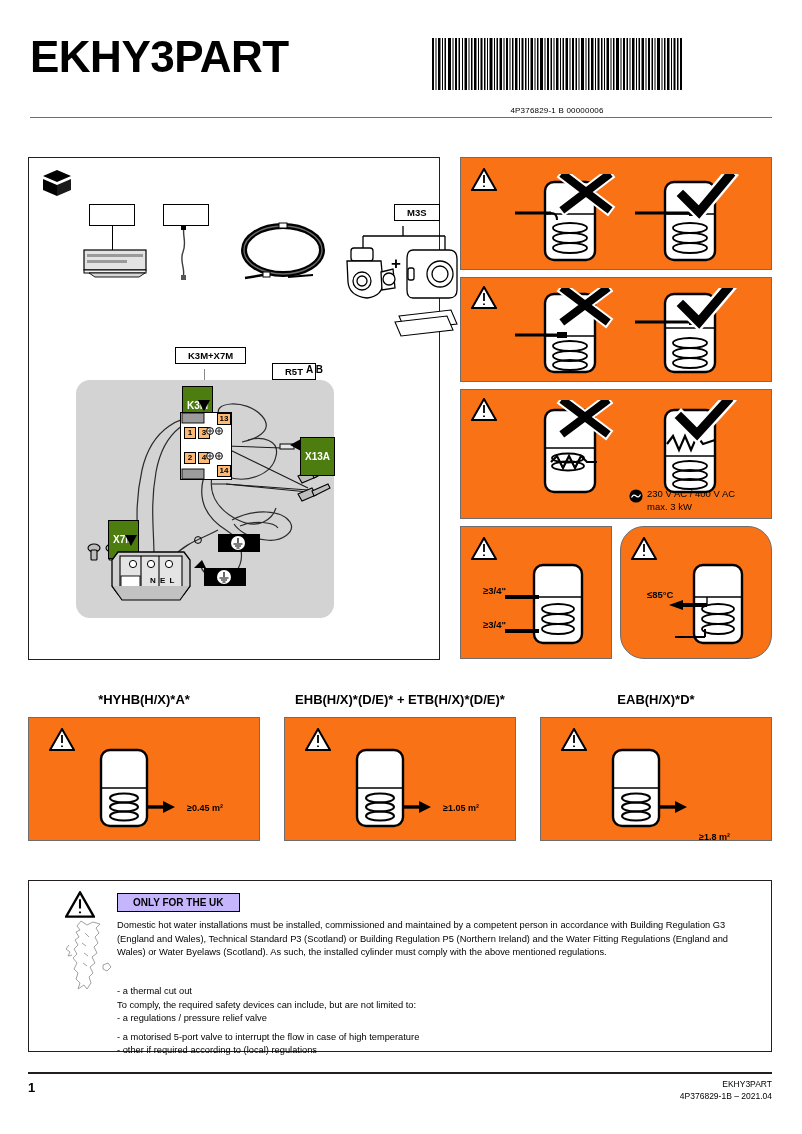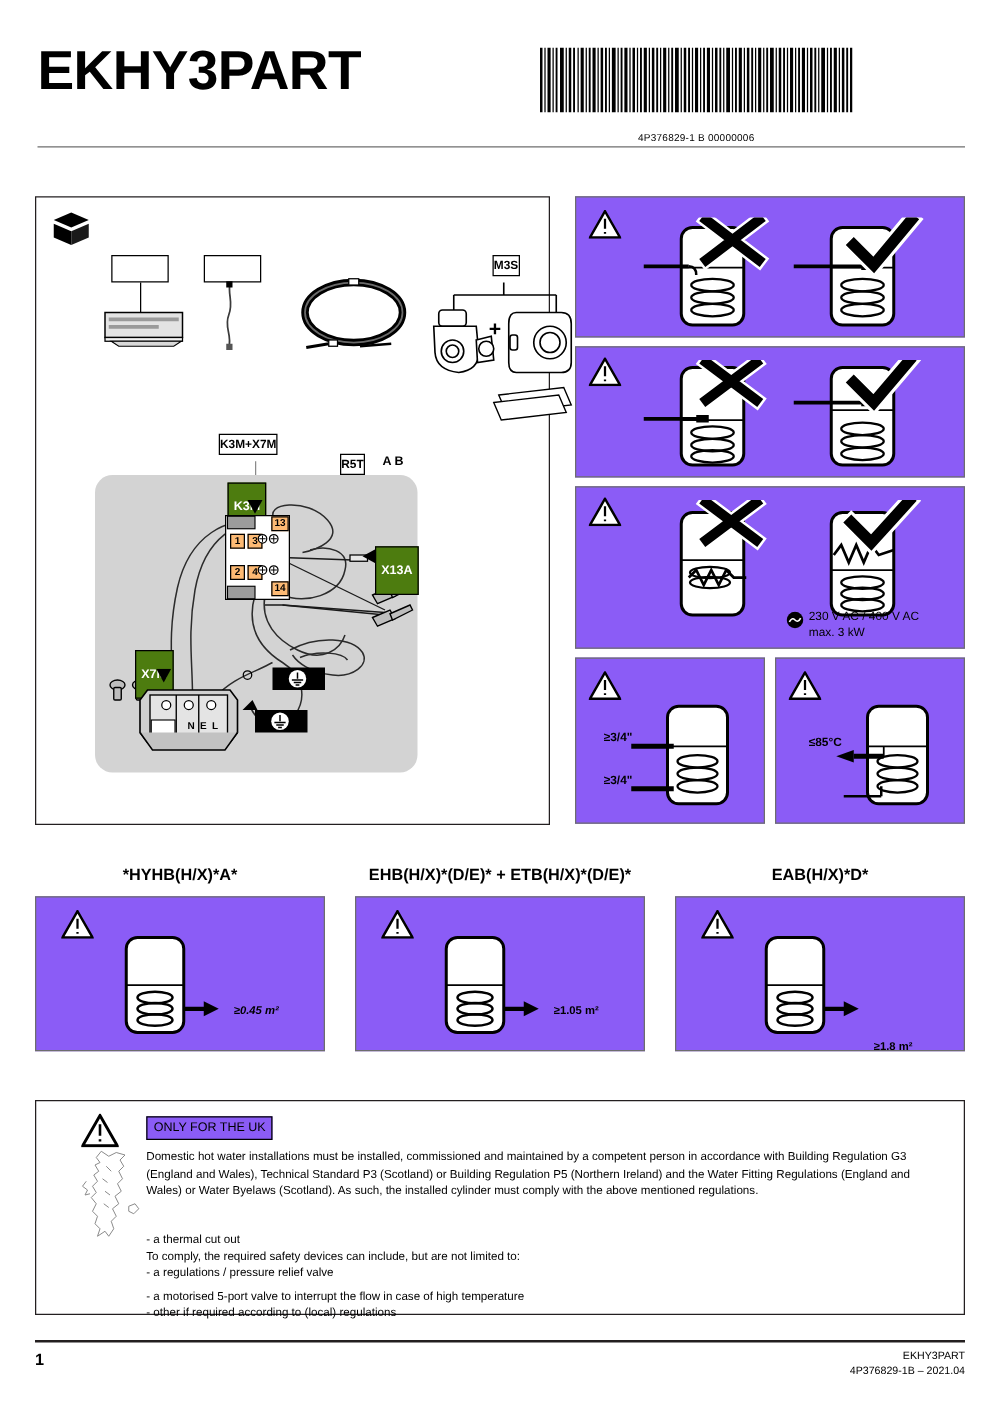--- a/index.html
+++ b/index.html
@@ -26,32 +26,32 @@
     font-size: 8px; letter-spacing: 0.2px;
     font-family: "Liberation Sans", sans-serif;
   }
   .header-rule {
     position: absolute; left: 30px; top: 117px;
     width: 742px; height: 1px; background: #6f6f6f;
   }
 
   
   .panel-box { position: absolute; border: 1px solid #231f20; background: #fff; }
-  .gray-panel { position: absolute; background: #8b5cf6; border: 1px solid #6d6d6d; padding-left: 34px; }
+  .gray-panel { position: absolute; background: #f97316; border: 1px solid #6d6d6d; padding-left: 34px; }
 
   .warn-tri { position: absolute; width: 26px; height: 23px; }
 
   
   #parts-box { left: 28px; top: 157px; width: 412px; height: 503px; }
   .box-icon { position: absolute; left: 12px; top: 10px; width: 32px; height: 30px; }
 
   .callout {
     position: absolute; border: 1.6px solid #000; background: #fff;
     font-size: 9.5px; font-weight: bold; line-height: 13px;
-    padding: 1px 0; white-space: nowrap; text-align: center;
+    padding: 1px 12px; white-space: nowrap; text-align: center;
   }
   .callout.empty { width: 46px; height: 22px; }
 
   .lead { position: absolute; background: #000; }
 
   .wiring-area {
     position: absolute; left: 47px; top: 222px;
     width: 258px; height: 238px;
     background: #d3d3d3; border-radius: 14px;
   }
@@ -77,53 +77,53 @@
   .xterm-label {
     position: absolute; font-size: 8px; font-weight: bold;
     color: #fff; line-height: 10px; letter-spacing: 1px;
   }
 
   
   #warn-1 { left: 460px; top: 157px; width: 312px; height: 113px; }
   #warn-2 { left: 460px; top: 277px; width: 312px; height: 105px; }
   #warn-3 { left: 460px; top: 389px; width: 312px; height: 130px; }
   #warn-4 { left: 460px; top: 526px; width: 152px; height: 133px; }
-  #warn-5 { left: 620px; top: 526px; width: 152px; height: 133px; }
+  #warn-5 { left: 620px; top: 526px; width: 152px; height: 133px; border-radius: 24px; }
 
   .spec-text {
     position: absolute; font-size: 9.5px; line-height: 12px;
     font-weight: normal; white-space: nowrap;
   }
   .ac-sym { position: absolute; width: 14px; height: 14px; }
 
   .dim-label {
     position: absolute; font-size: 9.5px; font-weight: bold;
     white-space: nowrap; line-height: 11px;
   }
 
   
   .model-title {
     position: absolute; font-size: 13px; font-weight: bold;
     text-align: center; white-space: nowrap;
   }
-  #model-p1 { left: 28px; top: 717px; width: 232px; height: 124px; font-style: italic; }
+  #model-p1 { left: 28px; top: 717px; width: 232px; height: 124px; }
   #model-p2 { left: 284px; top: 717px; width: 232px; height: 124px; }
   #model-p3 { left: 540px; top: 717px; width: 232px; height: 124px; }
 
   .area-label {
     position: absolute; font-size: 9px; font-weight: bold; white-space: nowrap;
   }
 
   
   #uk-box { left: 28px; top: 880px; width: 744px; height: 172px; }
   .uk-badge {
     position: absolute; left: 88px; top: 12px;
-    border: 1px solid #000; background: #8b5cf6;
-    font-size: 10px; font-weight: normal; line-height: 13px;
-    padding: 2px 5px; white-space: nowrap;
+    border: 1px solid #000; background: #c4b5fd;
+    font-size: 10px; font-weight: bold; line-height: 13px;
+    padding: 2px 15px; white-space: nowrap;
   }
   .uk-para {
     position: absolute; left: 88px; width: 640px;
     font-size: 9.3px; line-height: 13.5px; text-align: left;
   }
   .uk-list {
     position: absolute; left: 88px; width: 640px;
     font-size: 9.3px; line-height: 13.5px;
   }
   .uk-list div { white-space: nowrap; }

